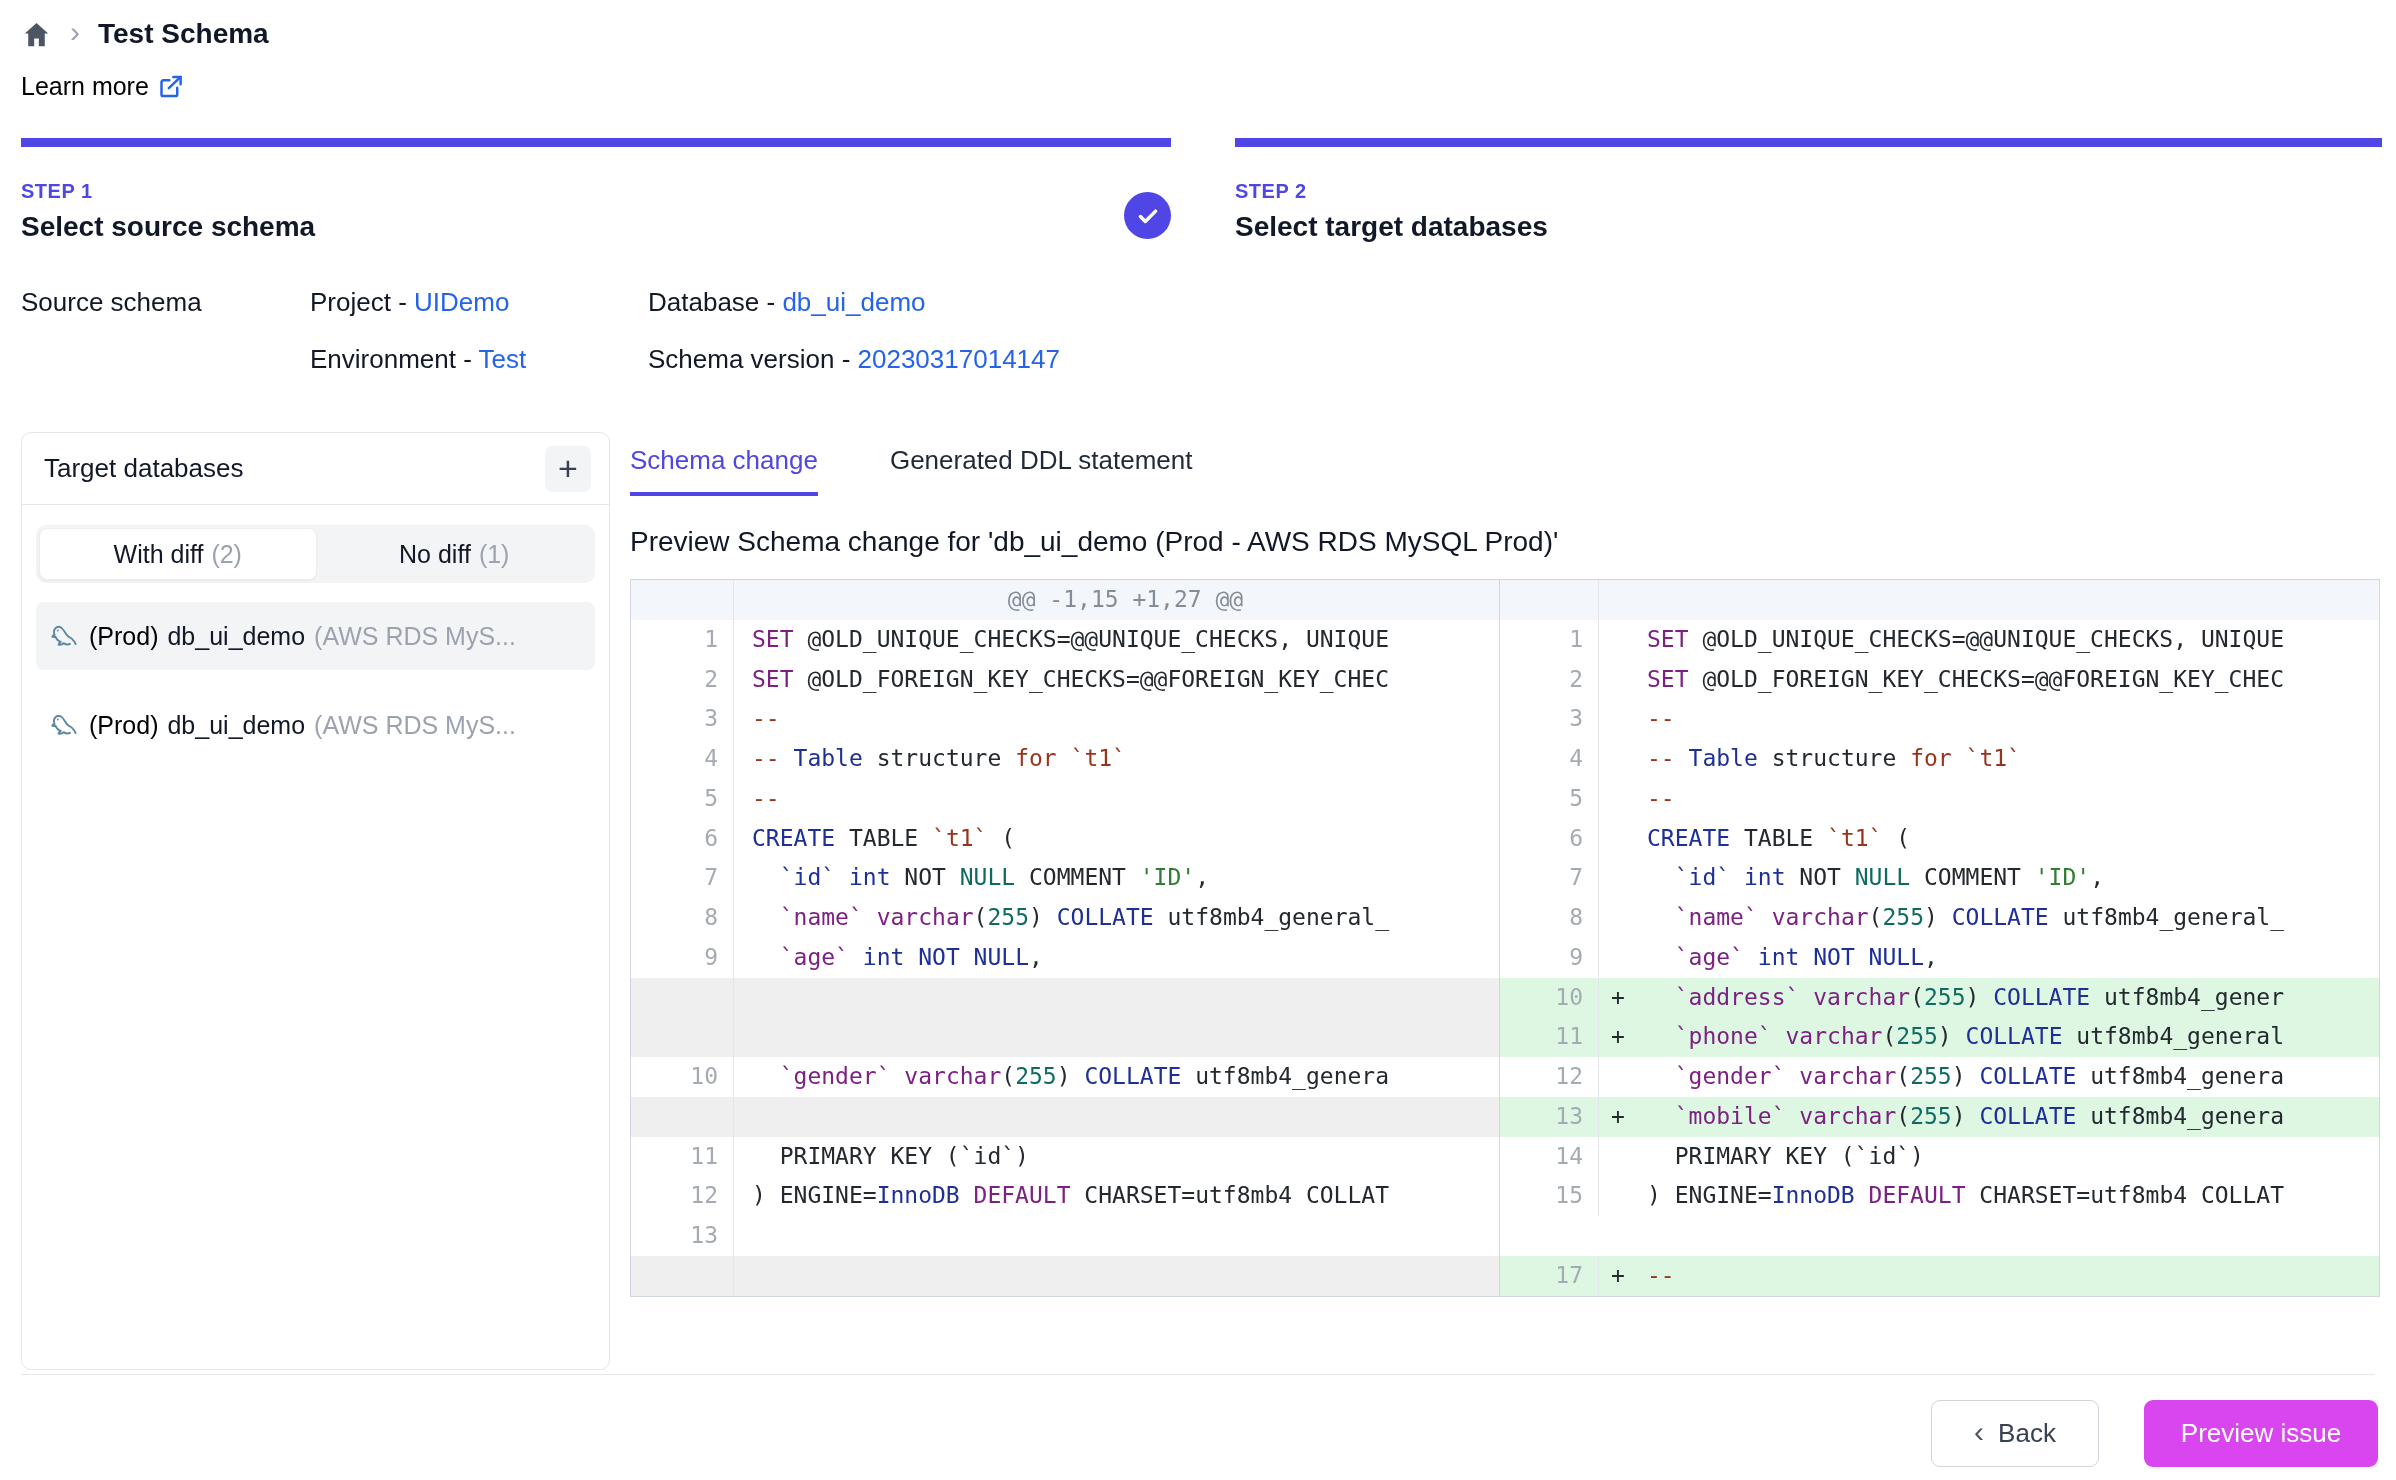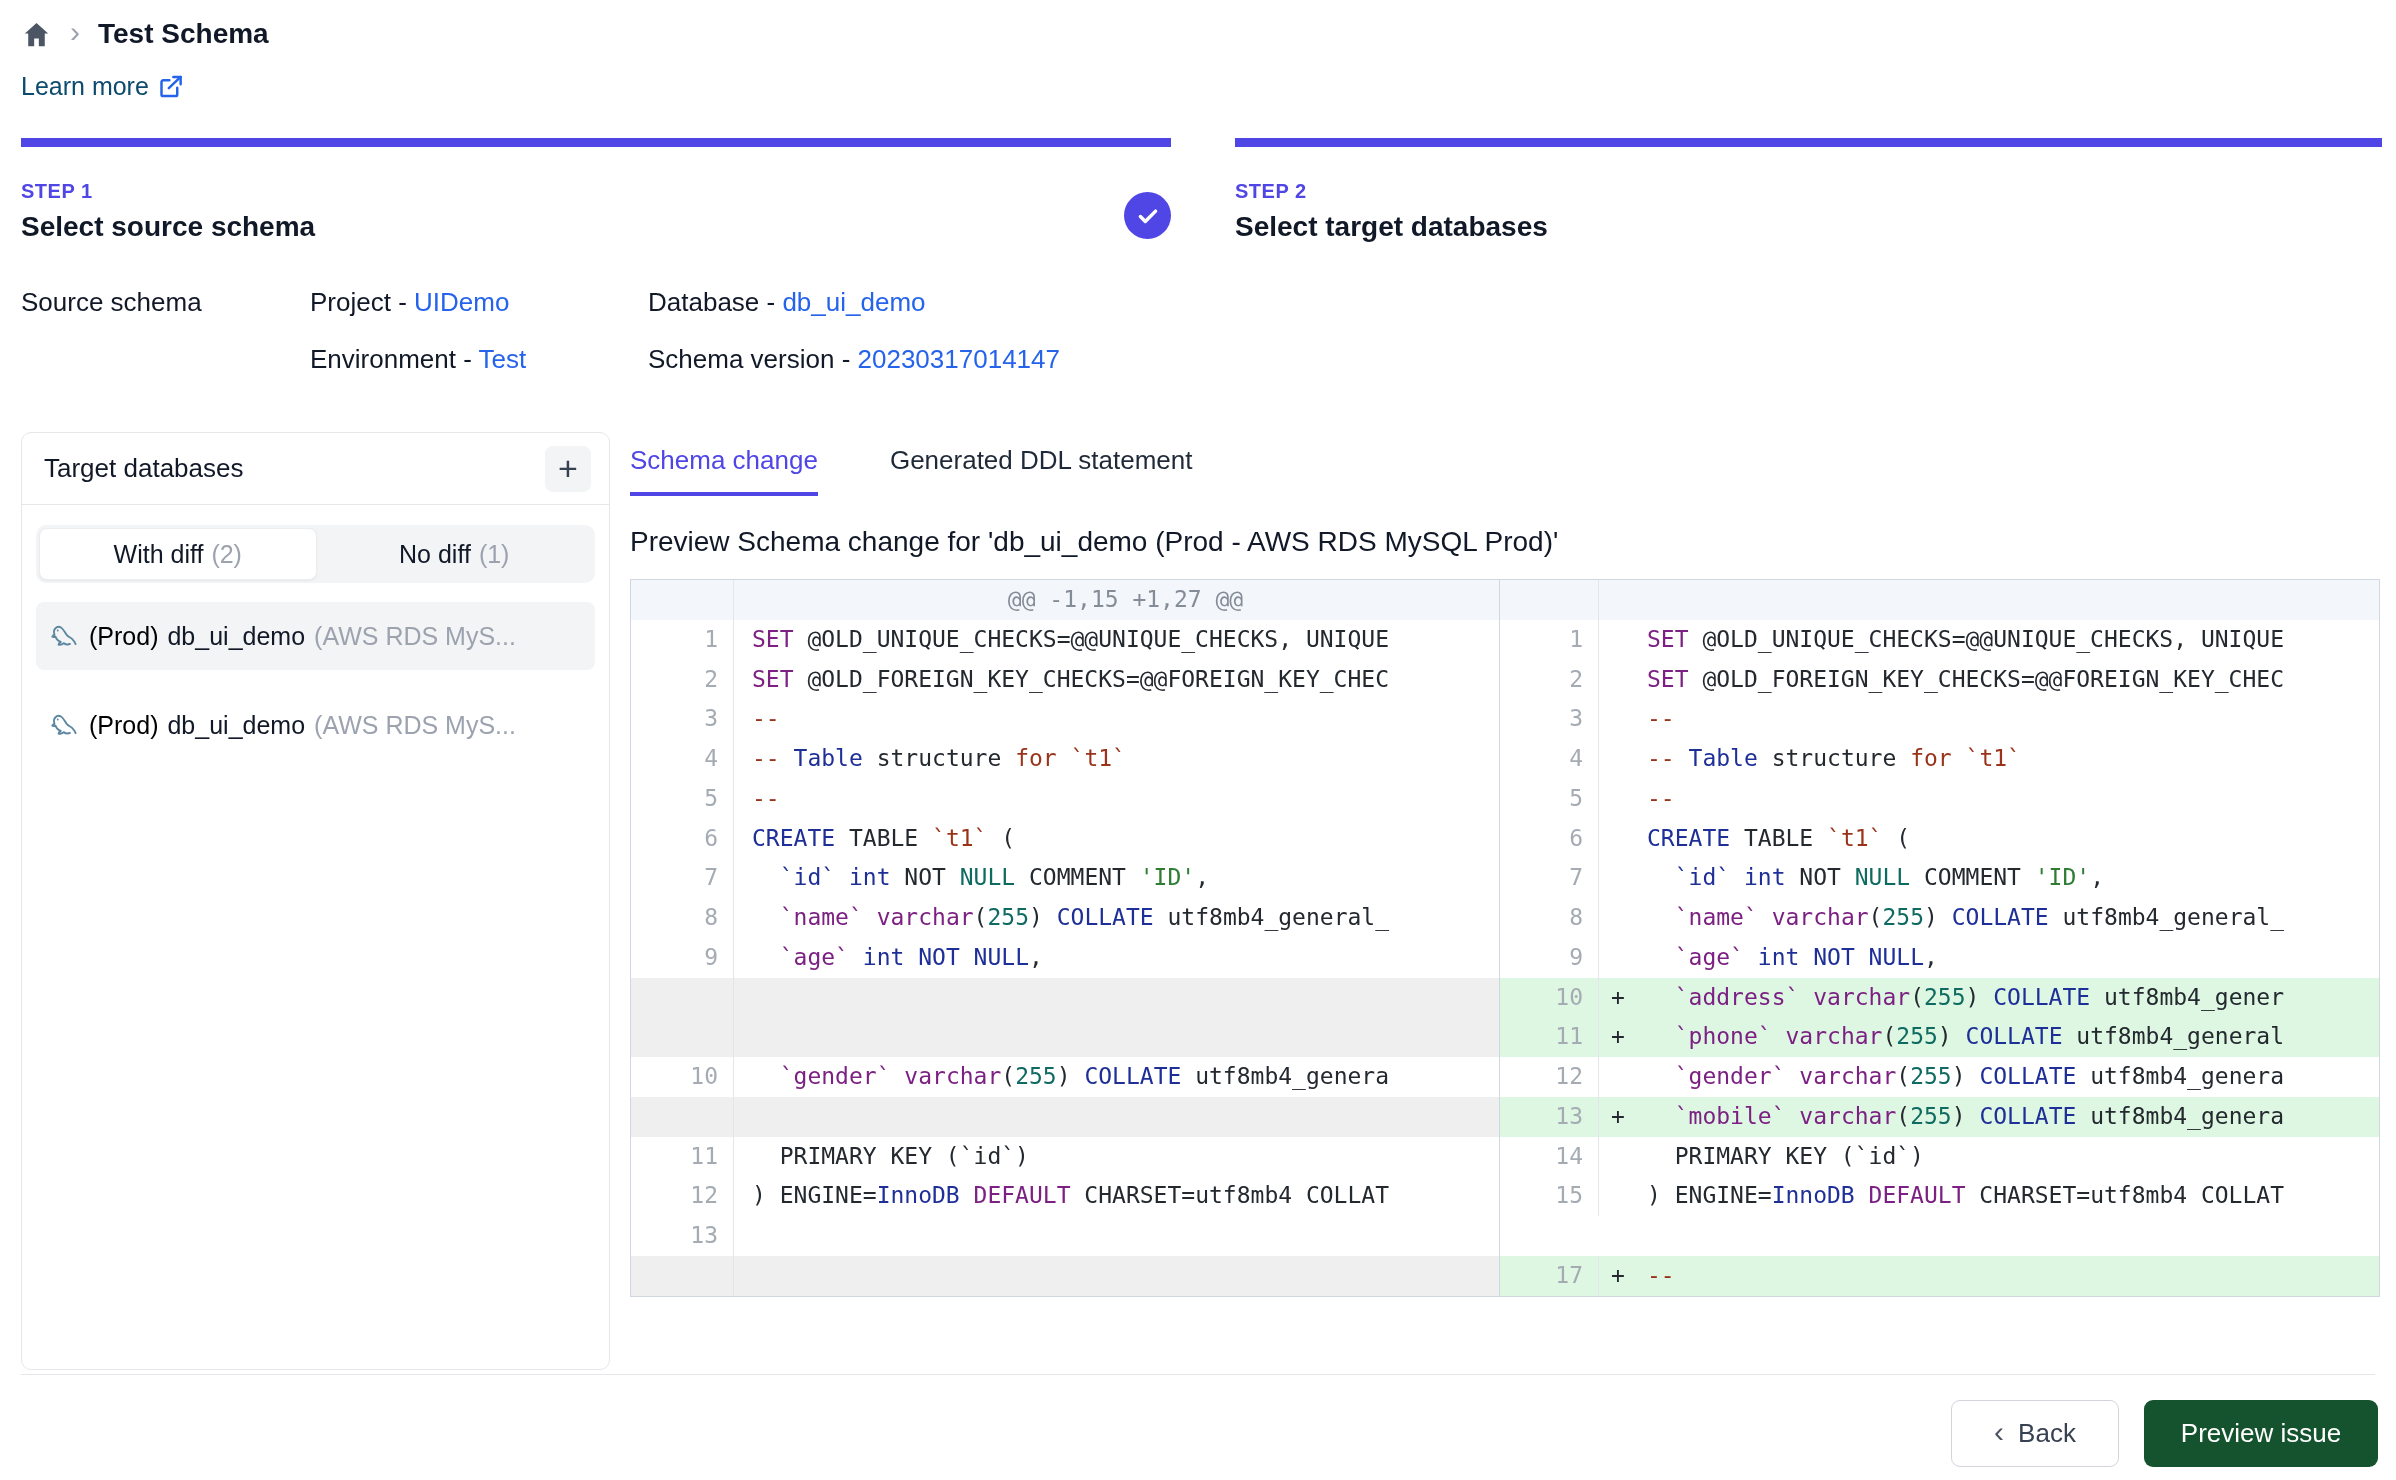--- a/index.html
+++ b/index.html
@@ -5,21 +5,21 @@
   * { margin:0; padding:0; box-sizing:border-box; }
   html,body { width:2396px; height:1480px; background:#fff; font-family:"Liberation Sans",sans-serif; color:#111827; position:relative; overflow:hidden; }
 
   
   .breadcrumb { position:absolute; left:21px; top:12px; height:44px; display:flex; align-items:center; gap:18px; }
   .crumb-sep { color:#9ca3af; font-size:30px; line-height:1; padding-bottom:4px; }
   .page-title { font-size:28px; font-weight:600; color:#111827; }
 
   
   .description { position:absolute; left:21px; top:72px; font-size:25px; color:#4b5563; display:flex; align-items:center; gap:10px; }
-  .learn-more { color:#0c4a6e; cursor:pointer; display:flex; align-items:center; gap:8px; }
+  .learn-more { color:#000000; cursor:pointer; display:flex; align-items:center; gap:8px; }
 
   
   .bar { position:absolute; top:138px; height:9px; background:#4f46e5; }
   .bar1 { left:21px; width:1150px; }
   .bar2 { left:1235px; width:1147px; }
   .step { position:absolute; top:180px; }
   .step1 { left:21px; } .step2 { left:1235px; }
   .step-label { font-size:20px; font-weight:700; letter-spacing:.5px; color:#4f46e5; }
   .step-title { font-size:28px; font-weight:600; color:#111827; margin-top:8px; }
   .check-circle { position:absolute; left:1124px; top:192px; width:47px; height:47px; border-radius:50%; background:#4f46e5; display:flex; align-items:center; justify-content:center; }
@@ -69,21 +69,21 @@
   .diff-cell.hunk .gut, .diff-cell.hunk .code { background:#f3f6fa; }
   .diff-cell.hunk .code { color:#848d97;text-align:center; }
   .diff-cell.fill .gut, .diff-cell.fill .code { background:#efefef; }
   .diff-cell.add .gut, .diff-cell.add .code { background:#def7e3; }
 
   
   .footer-divider { position:absolute; left:21px; right:21px; top:1374px; border-top:1px solid #e5e7eb; }
   .footer { position:absolute; right:18px; top:1400px; display:flex; gap:25px; }
   .btn { height:67px; border-radius:9px; display:flex; align-items:center; justify-content:center; font-size:26px; cursor:pointer; }
   .btn-back { width:168px; background:#fff; border:1px solid #d1d5db; color:#374151; gap:14px; }
-  .btn-primary { width:234px; background:#14532d; color:#fff; font-weight:500; }
+  .btn-primary { width:234px; background:#d946ef; color:#fff; font-weight:500;margin-left:20px; }
   .chev { font-size:30px; color:#4b5563; line-height:1; padding-bottom:4px; }
 </style>
 </head>
 <body>
 
 <div class="breadcrumb">
   <span style="display:flex;">
     <svg width="31" height="31" viewBox="0 0 24 24">
         <path d="M12 3l9 8.2h-2.6V21h-4.6v-6h-3.6v6H5.6v-9.8H3z" fill="#4b5563"></path>
       </svg>

